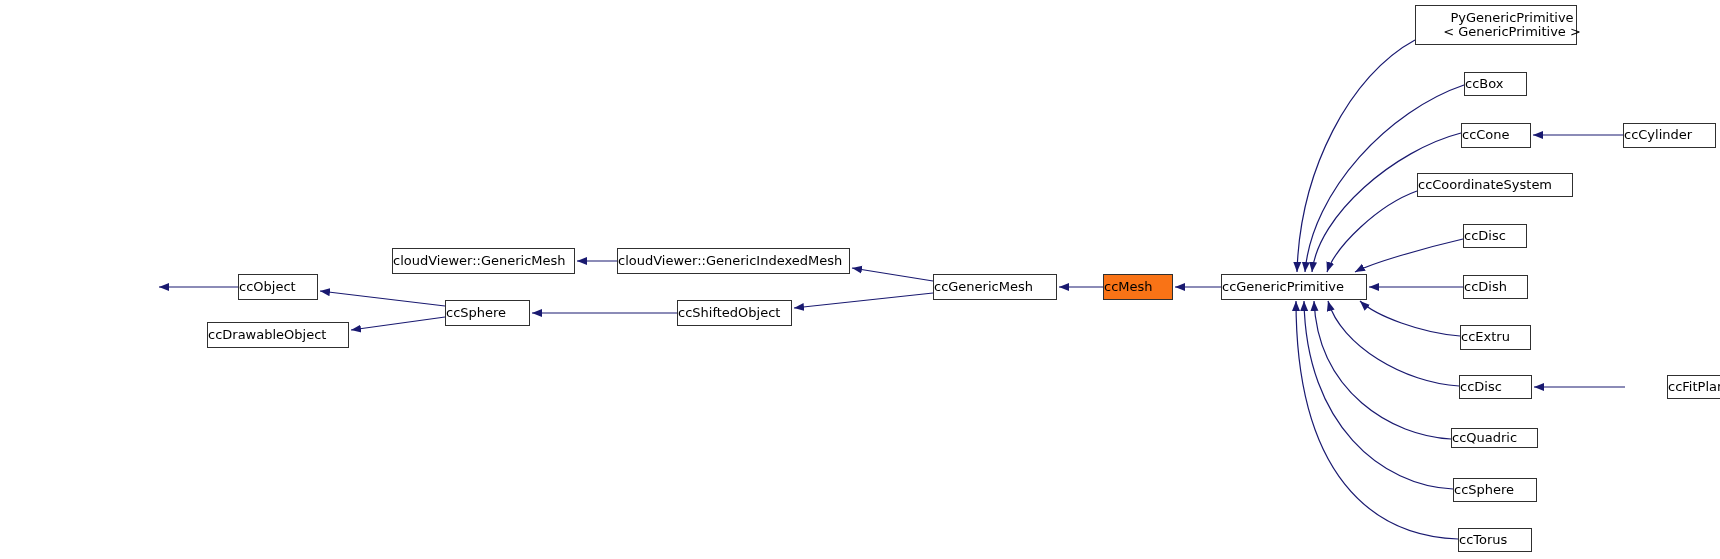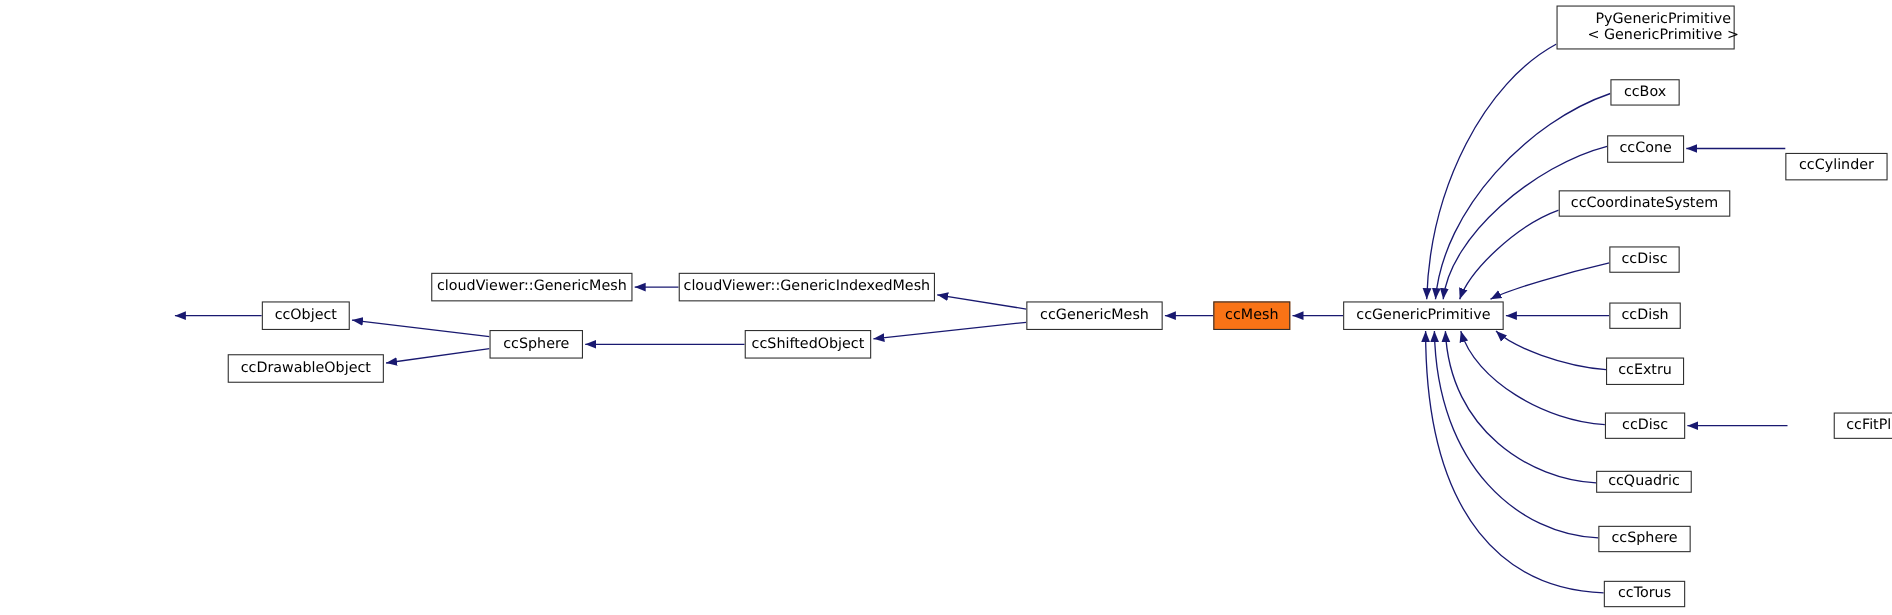--- a/index.html
+++ b/index.html
@@ -6,21 +6,21 @@
   .canvas{
     position:relative;width:1720px;height:559px;background:#ffffff;
     font-family:"DejaVu Sans","Liberation Sans",sans-serif;
     overflow:hidden;
   }
   #edge-layer{position:absolute;left:0;top:0;}
   #edge-layer path.edge{fill:none;stroke-width:1.2px;}
   .node{
     position:absolute;box-sizing:border-box;
     background:#ffffff;border:1px solid #303030;
-    display:flex;align-items:center;justify-content:center;
+    display:flex;align-items:center;justify-content:flex-start;
     font-size:13px;color:#000000;white-space:nowrap;
     line-height:1.1;
   }
   .node.hl{background:#f97316;}
   .node.two-line{flex-direction:column;justify-content:center;padding-left:32px;}
 </style>
 </head>
 <body>
 
 <div class="canvas">
@@ -87,21 +87,21 @@
   <div class="node two-line" style="left:1415px;top:5px;width:162px;height:40px">
     <span>PyGenericPrimitive</span>
     <span>&lt; GenericPrimitive &gt;</span>
   </div>
   <div class="node" style="left:1464px;top:72px;width:63px;height:24px">
     <span>ccBox</span>
   </div>
   <div class="node" style="left:1461px;top:123px;width:70px;height:25px">
     <span>ccCone</span>
   </div>
-  <div class="node" style="left:1623px;top:139px;width:93px;height:25px">
+  <div class="node" style="left:1623px;top:123px;width:93px;height:25px">
     <span>ccCylinder</span>
   </div>
   <div class="node" style="left:1417px;top:173px;width:156px;height:24px">
     <span>ccCoordinateSystem</span>
   </div>
   <div class="node" style="left:1463px;top:224px;width:64px;height:24px">
     <span>ccDisc</span>
   </div>
   <div class="node" style="left:1463px;top:275px;width:65px;height:24px">
     <span>ccDish</span>

